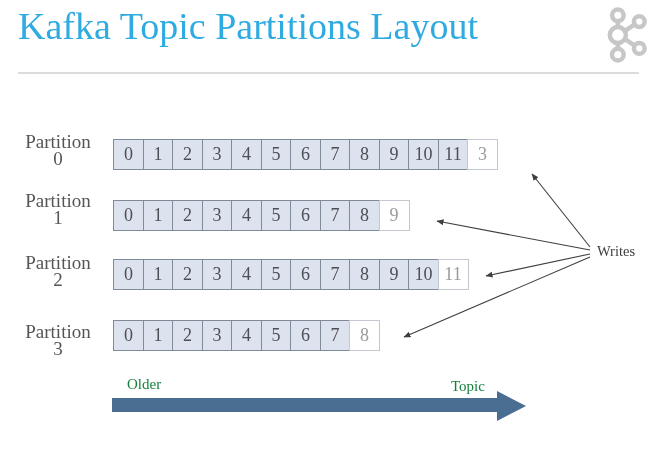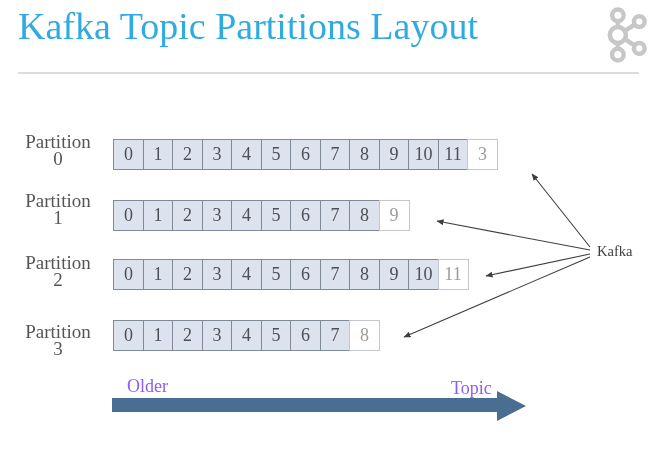--- a/index.html
+++ b/index.html
@@ -31,21 +31,21 @@
     display:flex;align-items:center;justify-content:center;
     font-size:18px;color:var(--cell-text);
   }
   .cell.next{
     background:var(--next-fill);border-color:var(--next-border);color:var(--next-text);
   }
   .overlay{position:absolute;left:0;top:0;pointer-events:none;}
   .writes{
     position:absolute;left:597px;top:243px;font-size:14.5px;color:#3d3d3d;
   }
-  .tlabel{position:absolute;font-size:18px;color:#8b5cf6;}
+  .tlabel{position:absolute;font-size:15px;color:#15803d;}
   .older{left:127px;top:376px;}
   .newer{left:451px;top:378px;}
 </style>
 </head>
 <body>
 
 <div class="slide">
 
   <h1 class="title">Kafka Topic Partitions Layout</h1>
 
@@ -142,17 +142,17 @@
     </defs>
     <g stroke="#3f3f3f" stroke-width="1.1">
       <line x1="590" y1="247" x2="532" y2="174" marker-end="url(#ah)"></line>
       <line x1="590" y1="250" x2="437" y2="221" marker-end="url(#ah)"></line>
       <line x1="590" y1="254" x2="486" y2="276" marker-end="url(#ah)"></line>
       <line x1="590" y1="257" x2="404" y2="337" marker-end="url(#ah)"></line>
     </g>
     <polygon points="112,398 497,398 497,391 526,406 497,421 497,412 112,412" fill="#4a6d92"></polygon>
   </svg>
 
-  <div class="writes">Kafka</div>
+  <div class="writes">Writes</div>
   <div class="tlabel older">Older</div>
   <div class="tlabel newer">Topic</div>
 
 </div>
 
 </body></html>

